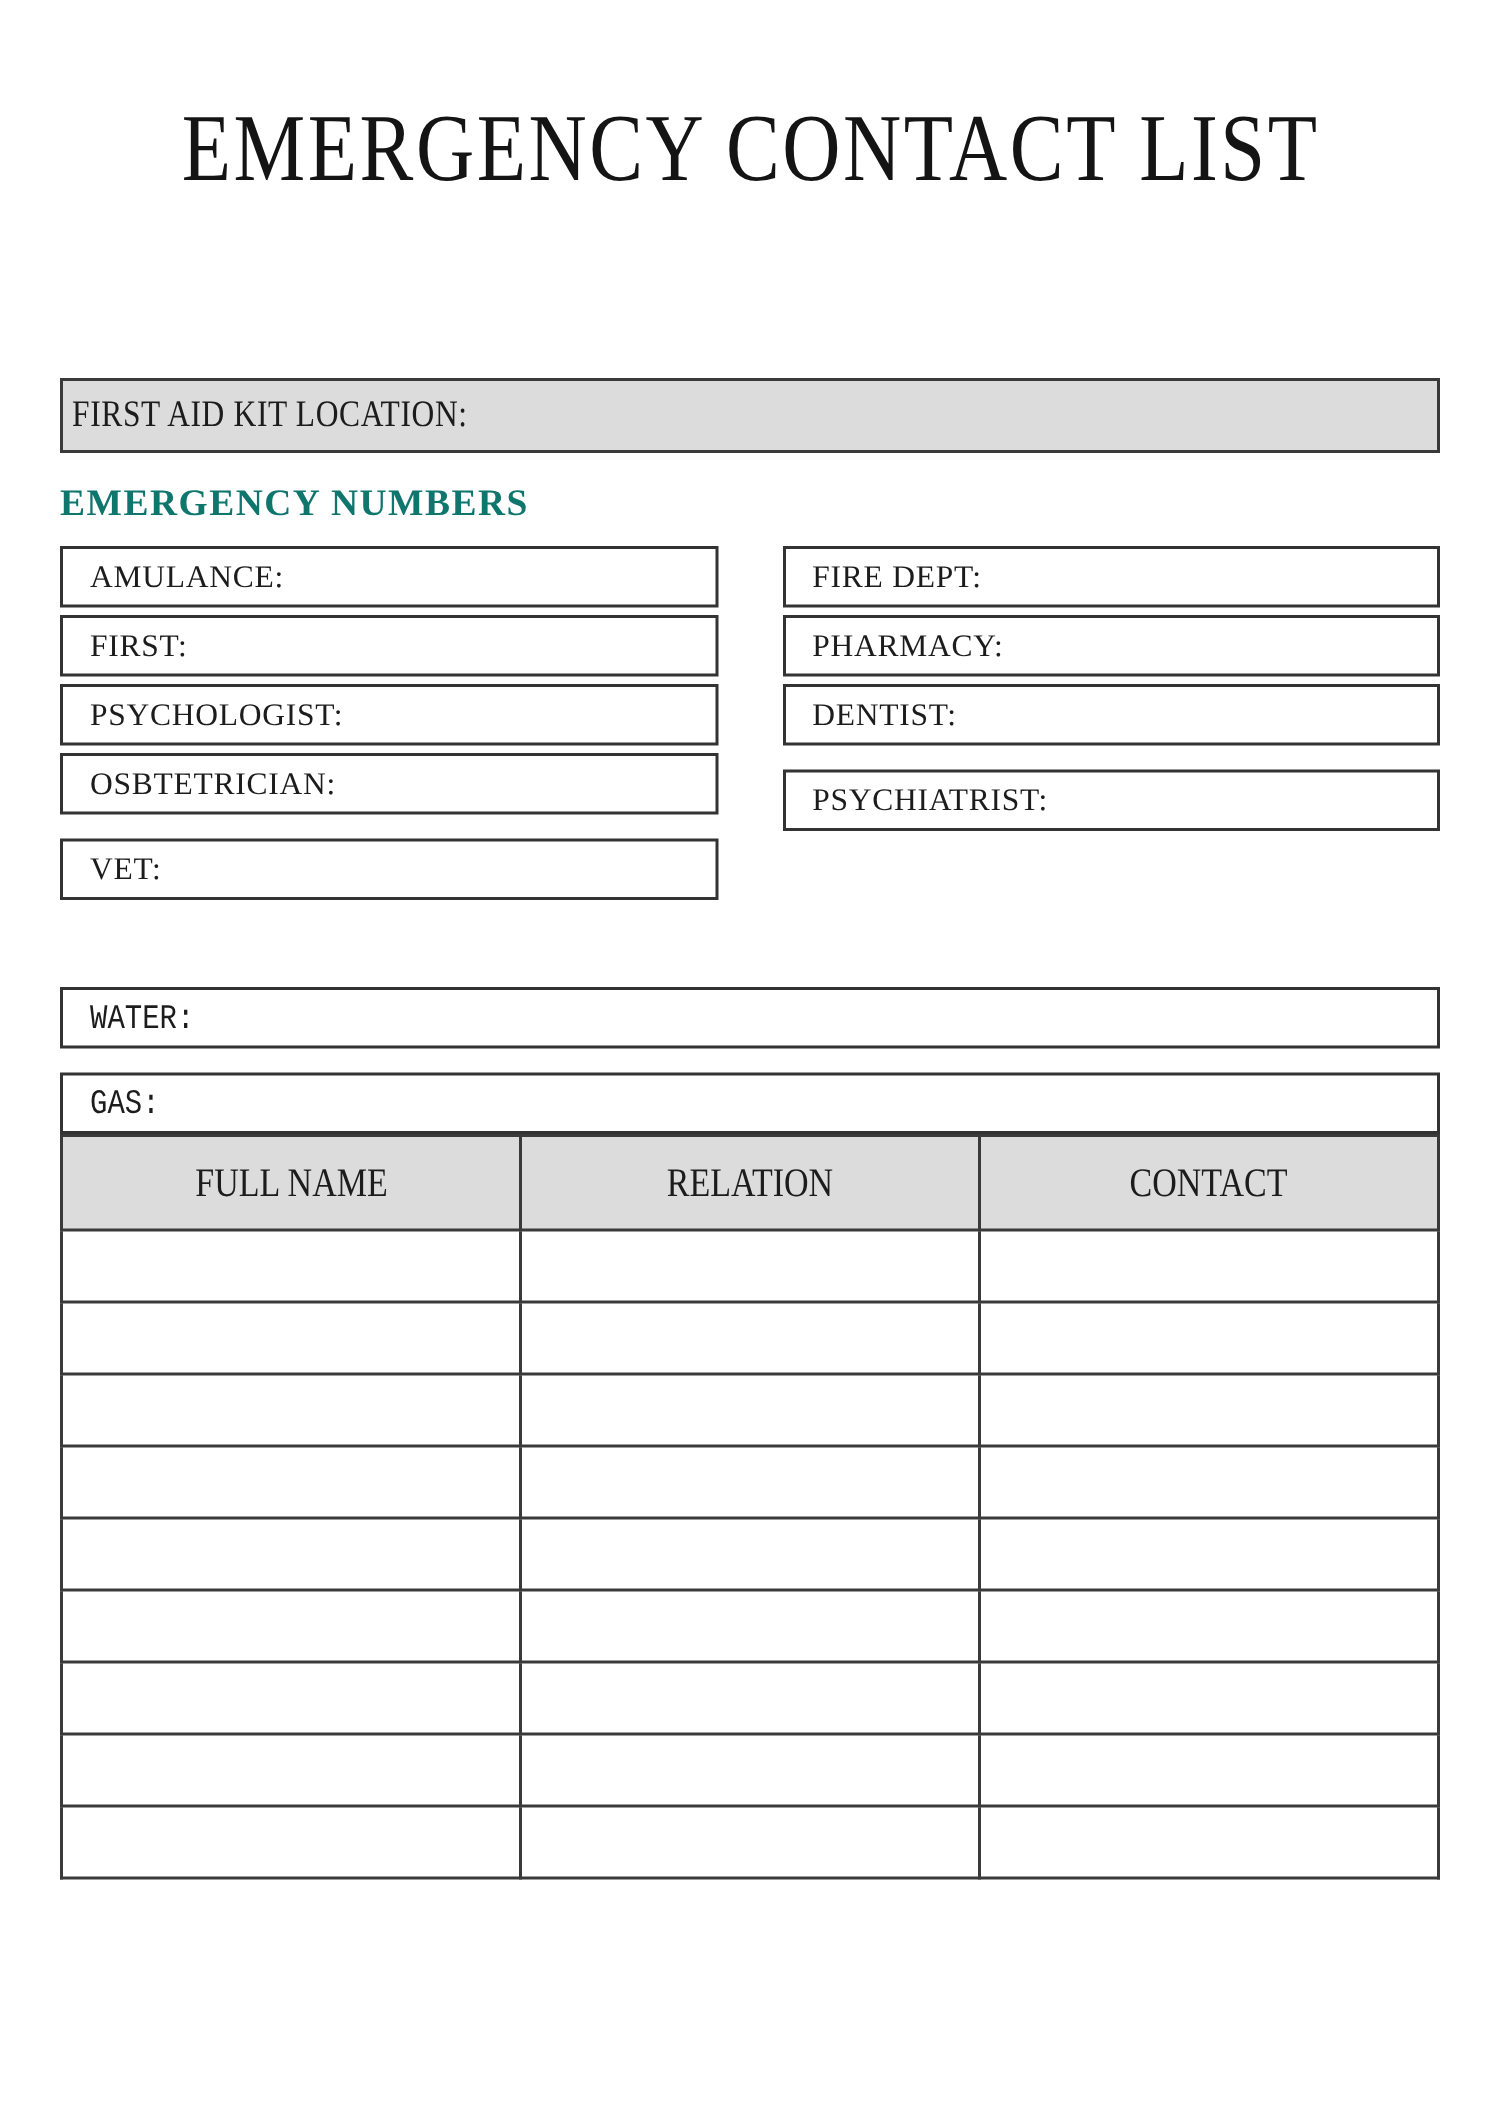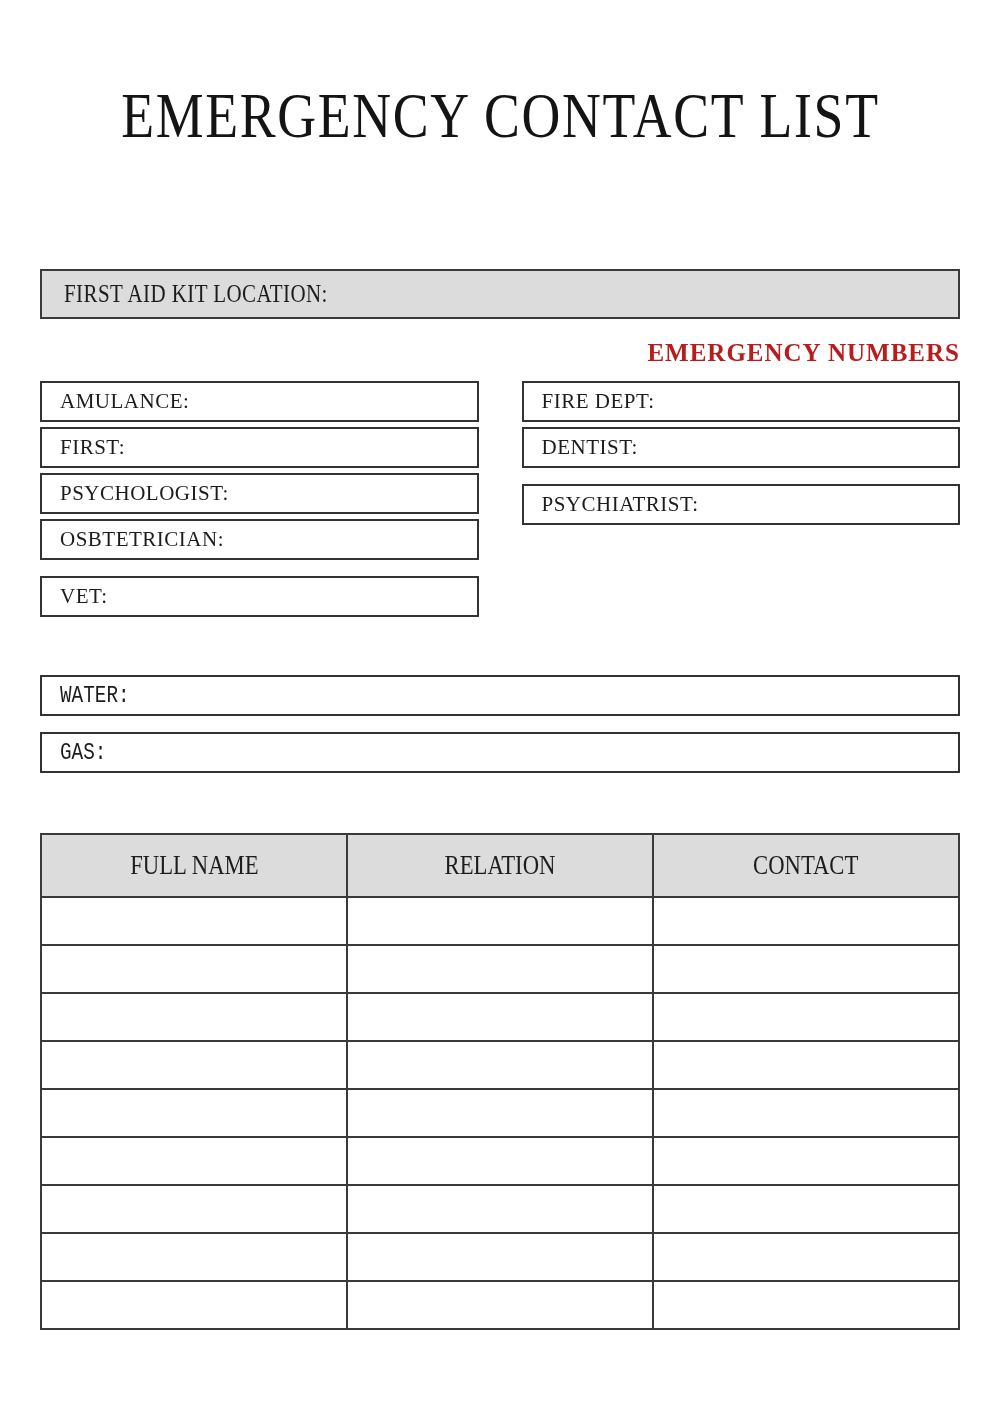--- a/index.html
+++ b/index.html
@@ -16,51 +16,51 @@
   .cond {
     display: inline-block;
     transform: scaleX(0.84);
     white-space: nowrap;
   }
   .cond.left { transform-origin: left center; }
   .cond.center { transform-origin: center center; }
 
   
   .title-wrap {
-    padding-top: 79px;
+    padding-top: 62px;
     display: flex;
     justify-content: center;
   }
   .title {
     font-size: 64px;
     font-weight: 500;
     letter-spacing: 2px;
     color: #141414;
   }
 
   
   .first-aid {
     margin-top: 116px;
     height: 50px;
     background: #dcdcdc;
     border: 2px solid #3a3a3a;
     display: flex;
     align-items: center;
-    padding-left: 22px;
+    padding-left: 6px;
   }
   .first-aid-label { font-size: 25px; letter-spacing: 0.5px; }
   .fill { flex: 1 1 auto; height: 100%; }
 
   
   .section-heading {
     margin-top: 20px;
-    text-align: right;
+    text-align: left;
     font-size: 25px;
     letter-spacing: 1px;
-    color: #b91c1c;
+    color: #0f766e;
   }
   .cols {
     display: flex;
     gap: 43px;
     margin-top: 14px;
   }
   .col { flex: 1 1 0; }
   .num-box {
     height: 41px;
     border: 2px solid #333333;
@@ -73,21 +73,20 @@
   .num-box:last-child { margin-bottom: 0; margin-top: 16px; }
   .num-label { font-size: 21px; letter-spacing: 0.5px; }
 
   
   .utilities { margin-top: 55px; }
   .utilities .col.offset { margin-top: 3px; font-family: Liberation Mono, monospace; }
   .util-label { font-size: 23px; }
 
   
   .contacts {
-    margin-top: 60px;
     width: 100%;
     border-collapse: collapse;
     table-layout: fixed;
   }
   .contacts th, .contacts td { border: 2px solid #3a3a3a; }
   .contacts th {
     height: 63px;
     background: #dcdcdc;
     font-weight: normal;
     font-size: 27px;
@@ -142,20 +141,24 @@
     <span class="num-label">VET:</span>
     <span class="fill"></span>
   </div>
 </div>
     <div class="col">
   <div class="num-box">
     <span class="num-label">FIRE DEPT:</span>
     <span class="fill"></span>
   </div>
 
+  <div class="num-box">
+    <span class="num-label">PHARMACY:</span>
+    <span class="fill"></span>
+  </div>
 
   <div class="num-box">
     <span class="num-label">DENTIST:</span>
     <span class="fill"></span>
   </div>
 
 
   <div class="num-box">
     <span class="num-label">PSYCHIATRIST:</span>
     <span class="fill"></span>

